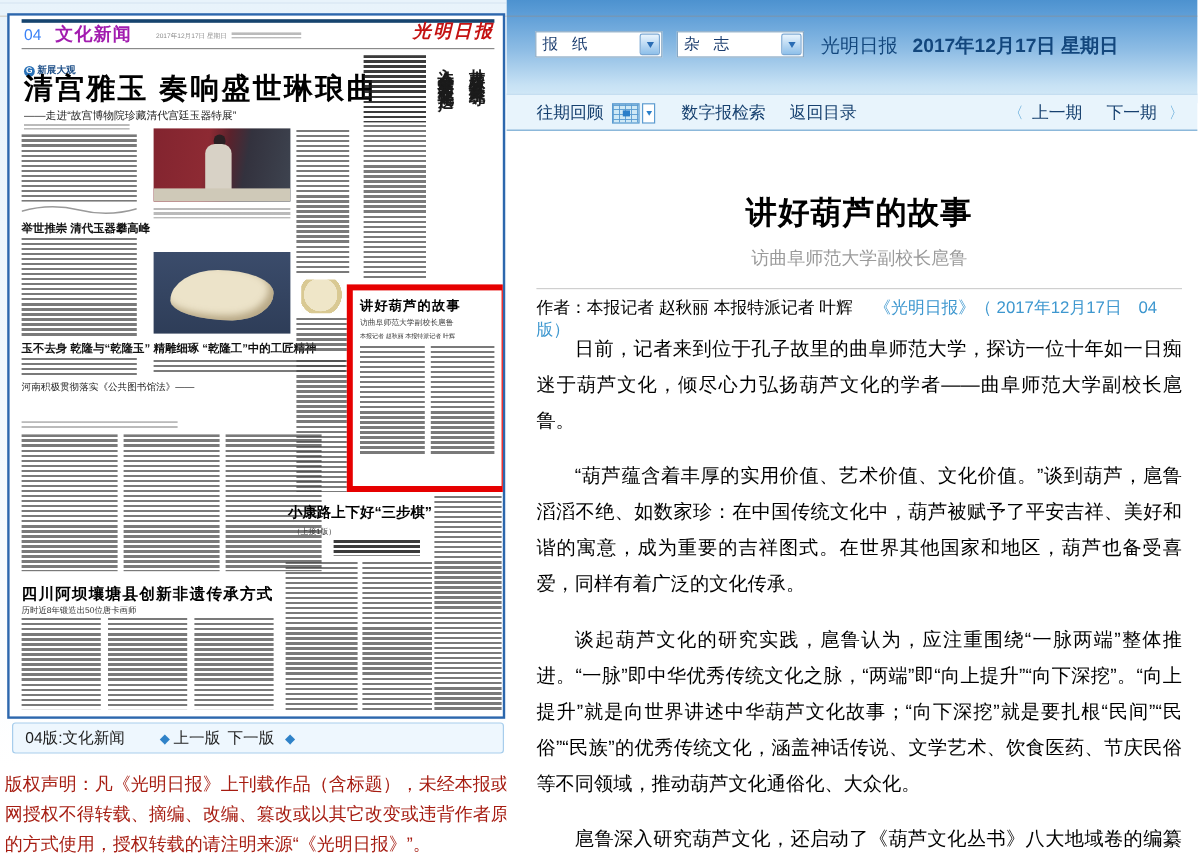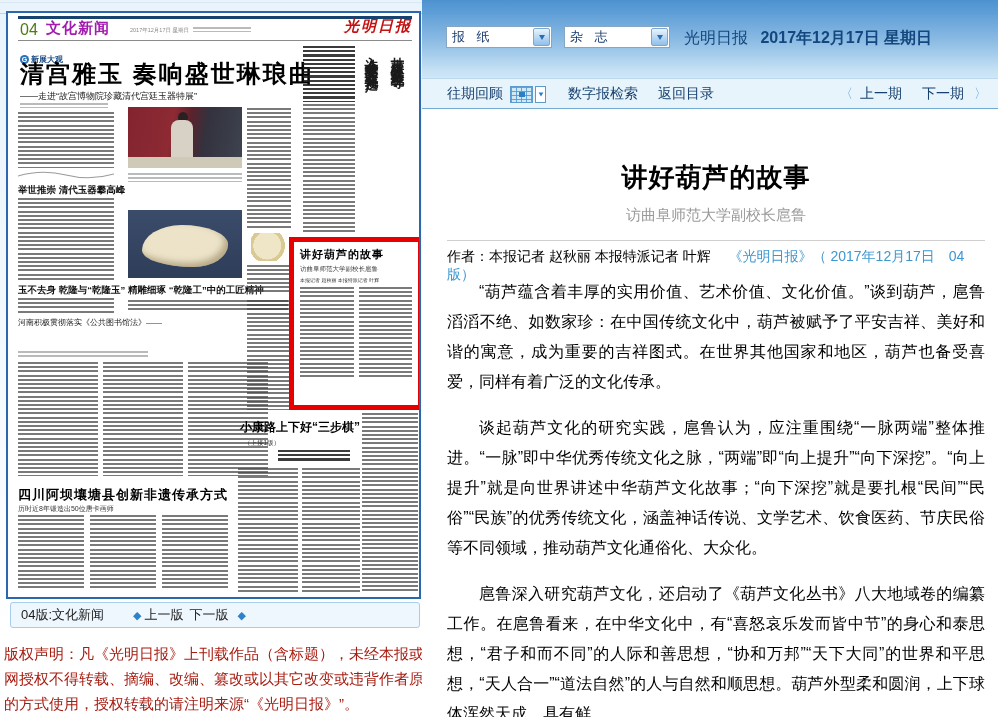--- a/index.html
+++ b/index.html
@@ -12,21 +12,21 @@
   #left-bg { left:0; top:0; width:422px; height:640px;
     background:linear-gradient(180deg,#e8f3fb 0%,#eef6fc 30%,#f7fbfe 70%,#ffffff 100%); }
   .bg-line1 { left:0; top:2px; width:422px; height:1px; background:#d8e7f2; }
   .bg-line2 { left:0; top:13px; width:422px; height:1px; background:#c7bdae; opacity:.7; }
 
   #newspaper { left:6px; top:11px; width:415px; height:588px; background:#fff;
     border:2px solid #2c67ad; overflow:hidden; }
 
   .np-rule-thick { background:#16446e; }
   .np-rule-thin  { background:#8a8a8a; }
-  .np-pageno { font-size:16px; color:#4d7c0f; }
+  .np-pageno { font-size:13px; color:#3b82f6; }
   .np-section { font-size:15px; font-weight:bold; color:#a21caf; letter-spacing:1px; }
   .np-tinydate { font-size:5.5px; color:#8a8a8a; }
   .np-masthead { font-size:15px; font-weight:bold; font-style:italic; color:#c41212;
     font-family:"Liberation Serif","DejaVu Serif",serif; letter-spacing:2px; text-align:right; }
   .np-kick-circle { width:9px; height:9px; border-radius:50%; background:#2a72b8; color:#fff;
     font-size:7px; line-height:9px; text-align:center; display:inline-block; font-weight:bold; }
   .np-kick-text { font-size:8px; font-weight:bold; color:#1a4c86; margin-left:2px;text-align:center; }
   .np-h1 { font-size:24px; font-weight:bold; color:#000; letter-spacing:2px; white-space:nowrap; }
   .np-dek { font-size:9px; color:#222; white-space:nowrap; }
   .np-sub { font-size:9.5px; font-weight:bold; color:#111; white-space:nowrap; }
@@ -259,18 +259,19 @@
 
   <div id="rp-article" class="abs">
     <h1 id="art-title">讲好葫芦的故事</h1>
     <div id="art-sub">访曲阜师范大学副校长扈鲁</div>
     <div id="art-divider"></div>
     <div id="art-author">
       <span>作者：本报记者 赵秋丽 本报特派记者 叶辉</span>
       <span class="src">《光明日报》（ 2017年12月17日　04版）</span>
     </div>
     <div id="art-body">
+      <p>日前，记者来到位于孔子故里的曲阜师范大学，探访一位十年如一日痴迷于葫芦文化，倾尽心力弘扬葫芦文化的学者——曲阜师范大学副校长扈鲁。</p>
       <p>“葫芦蕴含着丰厚的实用价值、艺术价值、文化价值。”谈到葫芦，扈鲁滔滔不绝、如数家珍：在中国传统文化中，葫芦被赋予了平安吉祥、美好和谐的寓意，成为重要的吉祥图式。在世界其他国家和地区，葫芦也备受喜爱，同样有着广泛的文化传承。</p>
       <p>谈起葫芦文化的研究实践，扈鲁认为，应注重围绕“一脉两端”整体推进。“一脉”即中华优秀传统文化之脉，“两端”即“向上提升”“向下深挖”。“向上提升”就是向世界讲述中华葫芦文化故事；“向下深挖”就是要扎根“民间”“民俗”“民族”的优秀传统文化，涵盖神话传说、文学艺术、饮食医药、节庆民俗等不同领域，推动葫芦文化通俗化、大众化。</p>
       <p>扈鲁深入研究葫芦文化，还启动了《葫芦文化丛书》八大地域卷的编纂工作。在扈鲁看来，在中华文化中，有“喜怒哀乐发而皆中节”的身心和泰思想，“君子和而不同”的人际和善思想，“协和万邦”“天下大同”的世界和平思想，“天人合一”“道法自然”的人与自然和顺思想。葫芦外型柔和圆润，上下球体浑然天成，具有鲜</p>
     </div>
   </div>
 </div>
 
 </body></html>

